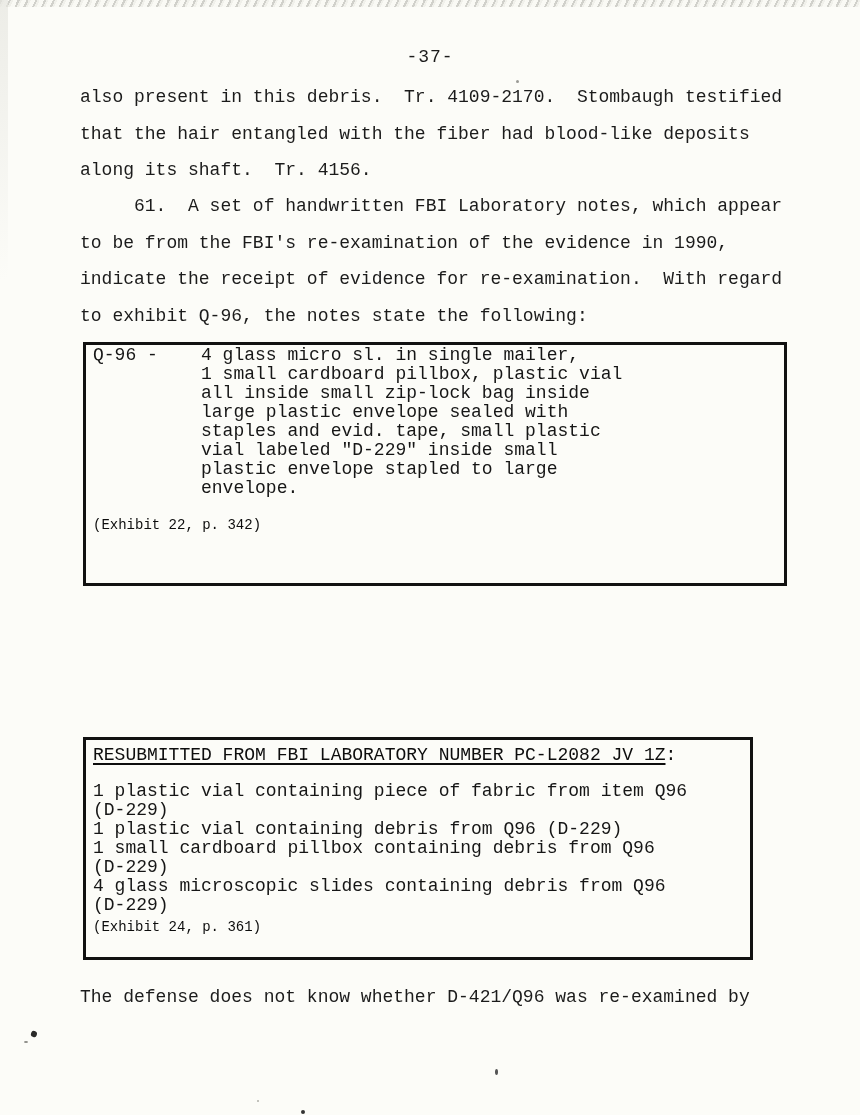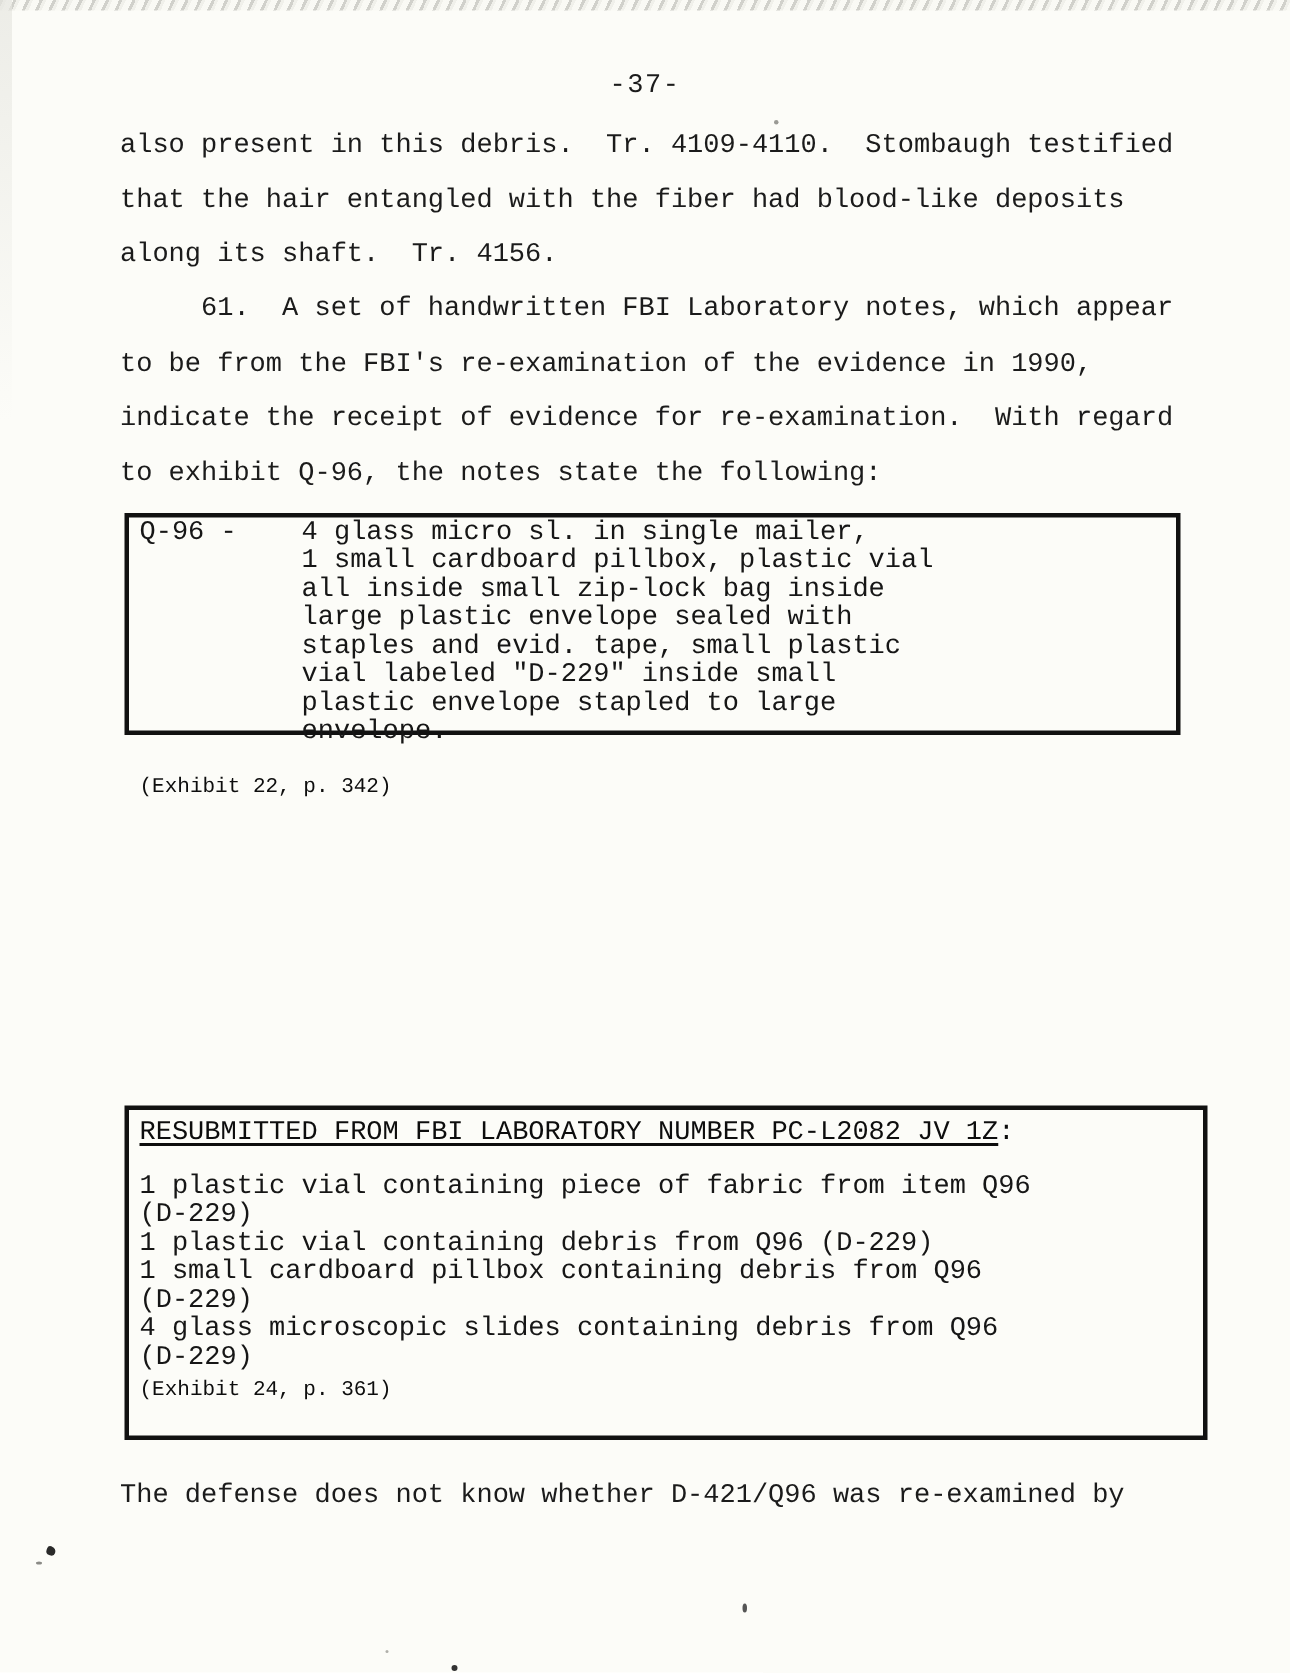--- a/index.html
+++ b/index.html
@@ -37,22 +37,22 @@
   }
   .para-top   { top: 79px;  }
   .para-61    { top: 188px; }
   .para-62    { top: 584px; }
   .para-close { top: 979px; left: 86px; }
   .evidence-box {
     position: absolute; left: 83px; box-sizing: border-box;
     border: 3px solid #111111; background: transparent;
     font-size: 18px;
   }
-  .box-1 { top: 342px; width: 704px; height: 148px; padding: 1px 6px 0 7px; }
-  .box-2 { top: 737px; width: 722px; height: 223px; padding: 6px 6px 0 7px; }
+  .box-1 { top: 342px; width: 704px; height: 244px; padding: 1px 6px 0 7px; }
+  .box-2 { top: 737px; width: 670px; height: 223px; padding: 6px 6px 0 7px; }
   pre.box-body {
     margin: 0; font: inherit; font-size: 18px; line-height: 19px;
     white-space: pre; color: #161616;
   }
   .box-1 pre.box-body { margin-top: 0; }
   .box-2 pre.box-body { margin-top: 17px; }
   .box-heading {
     font-size: 18px; line-height: 19px; color: #0d0d0d; white-space: pre;
   }
   .box-heading .underlined {
@@ -76,21 +76,21 @@
 </head>
 <body>
 
 <div class="page">
 
   <div class="scan-edge"></div>
   <div class="left-shade"></div>
 
   <div class="pagenum">-37-</div>
 
-  <pre class="para para-top">also present in this debris.  Tr. 4109-4110.  Stombaugh testified
+  <pre class="para para-top">also present in this debris.  Tr. 4109-2170.  Stombaugh testified
 that the hair entangled with the fiber had blood-like deposits
 along its shaft.  Tr. 4156.</pre>
 
   <pre class="para para-61">     61.  A set of handwritten FBI Laboratory notes, which appear
 to be from the FBI's re-examination of the evidence in 1990,
 indicate the receipt of evidence for re-examination.  With regard
 to exhibit Q-96, the notes state the following:</pre>
 
   <div class="evidence-box box-1">
     <pre class="box-body">Q-96 -    4 glass micro sl. in single mailer,

